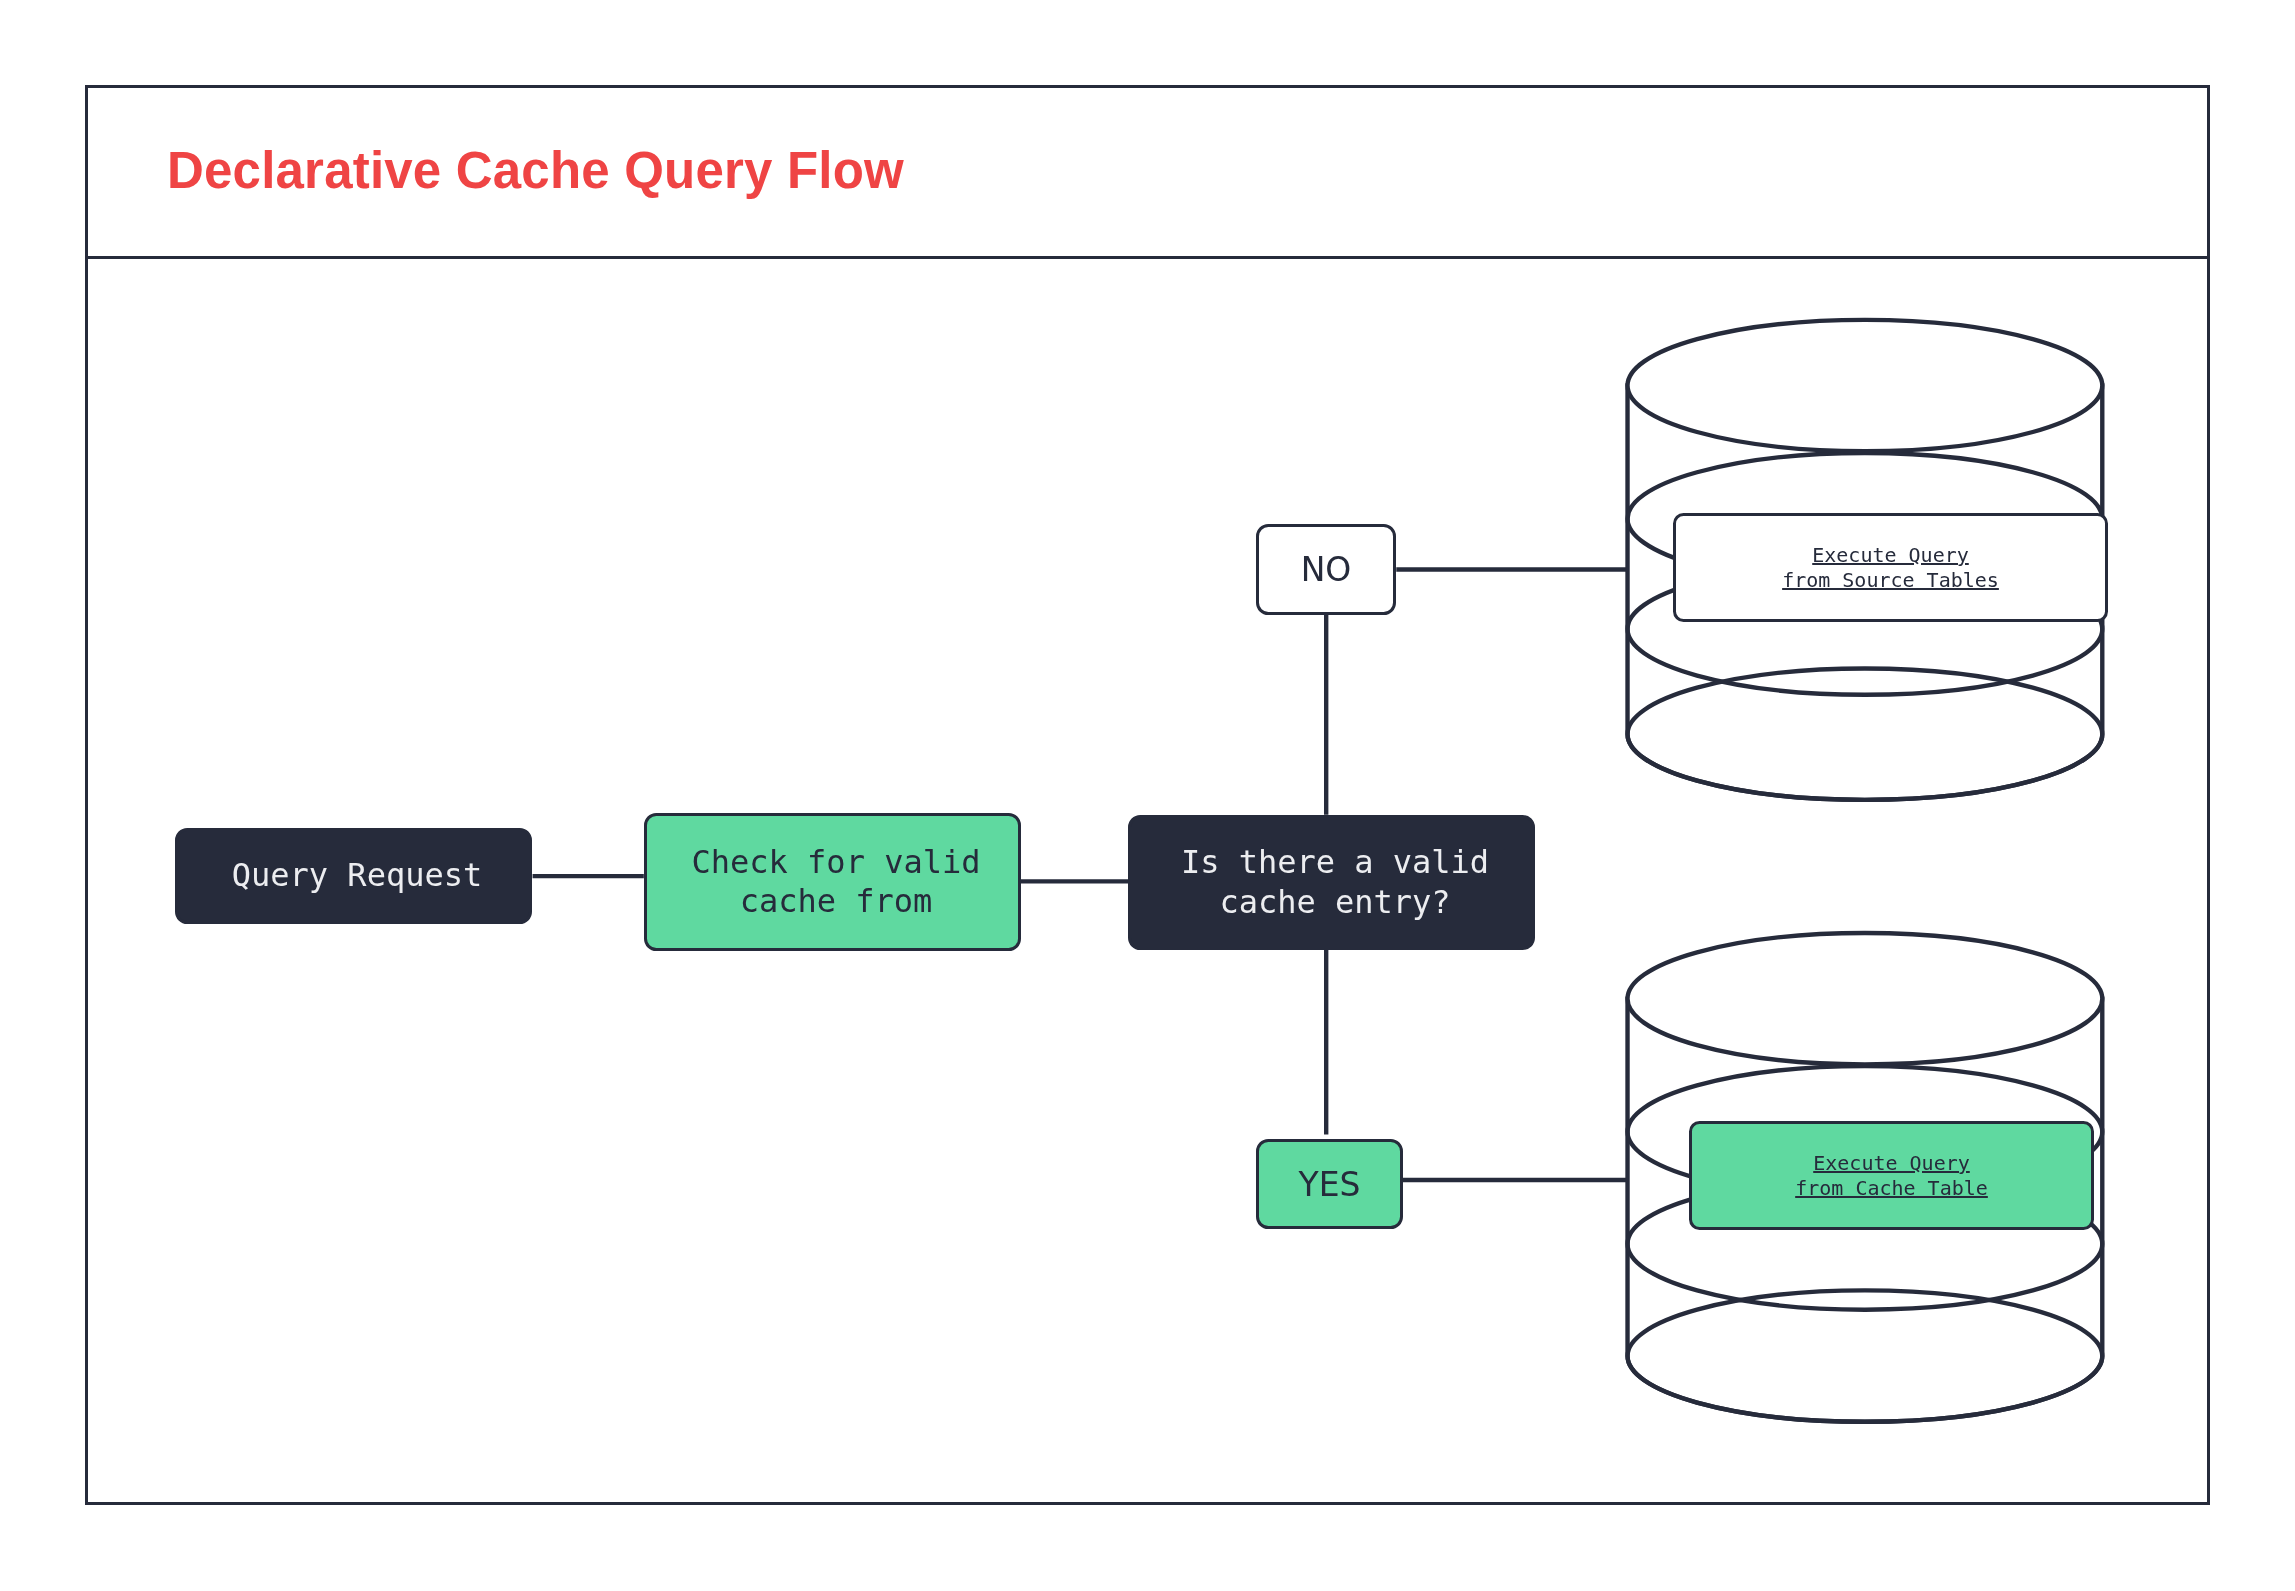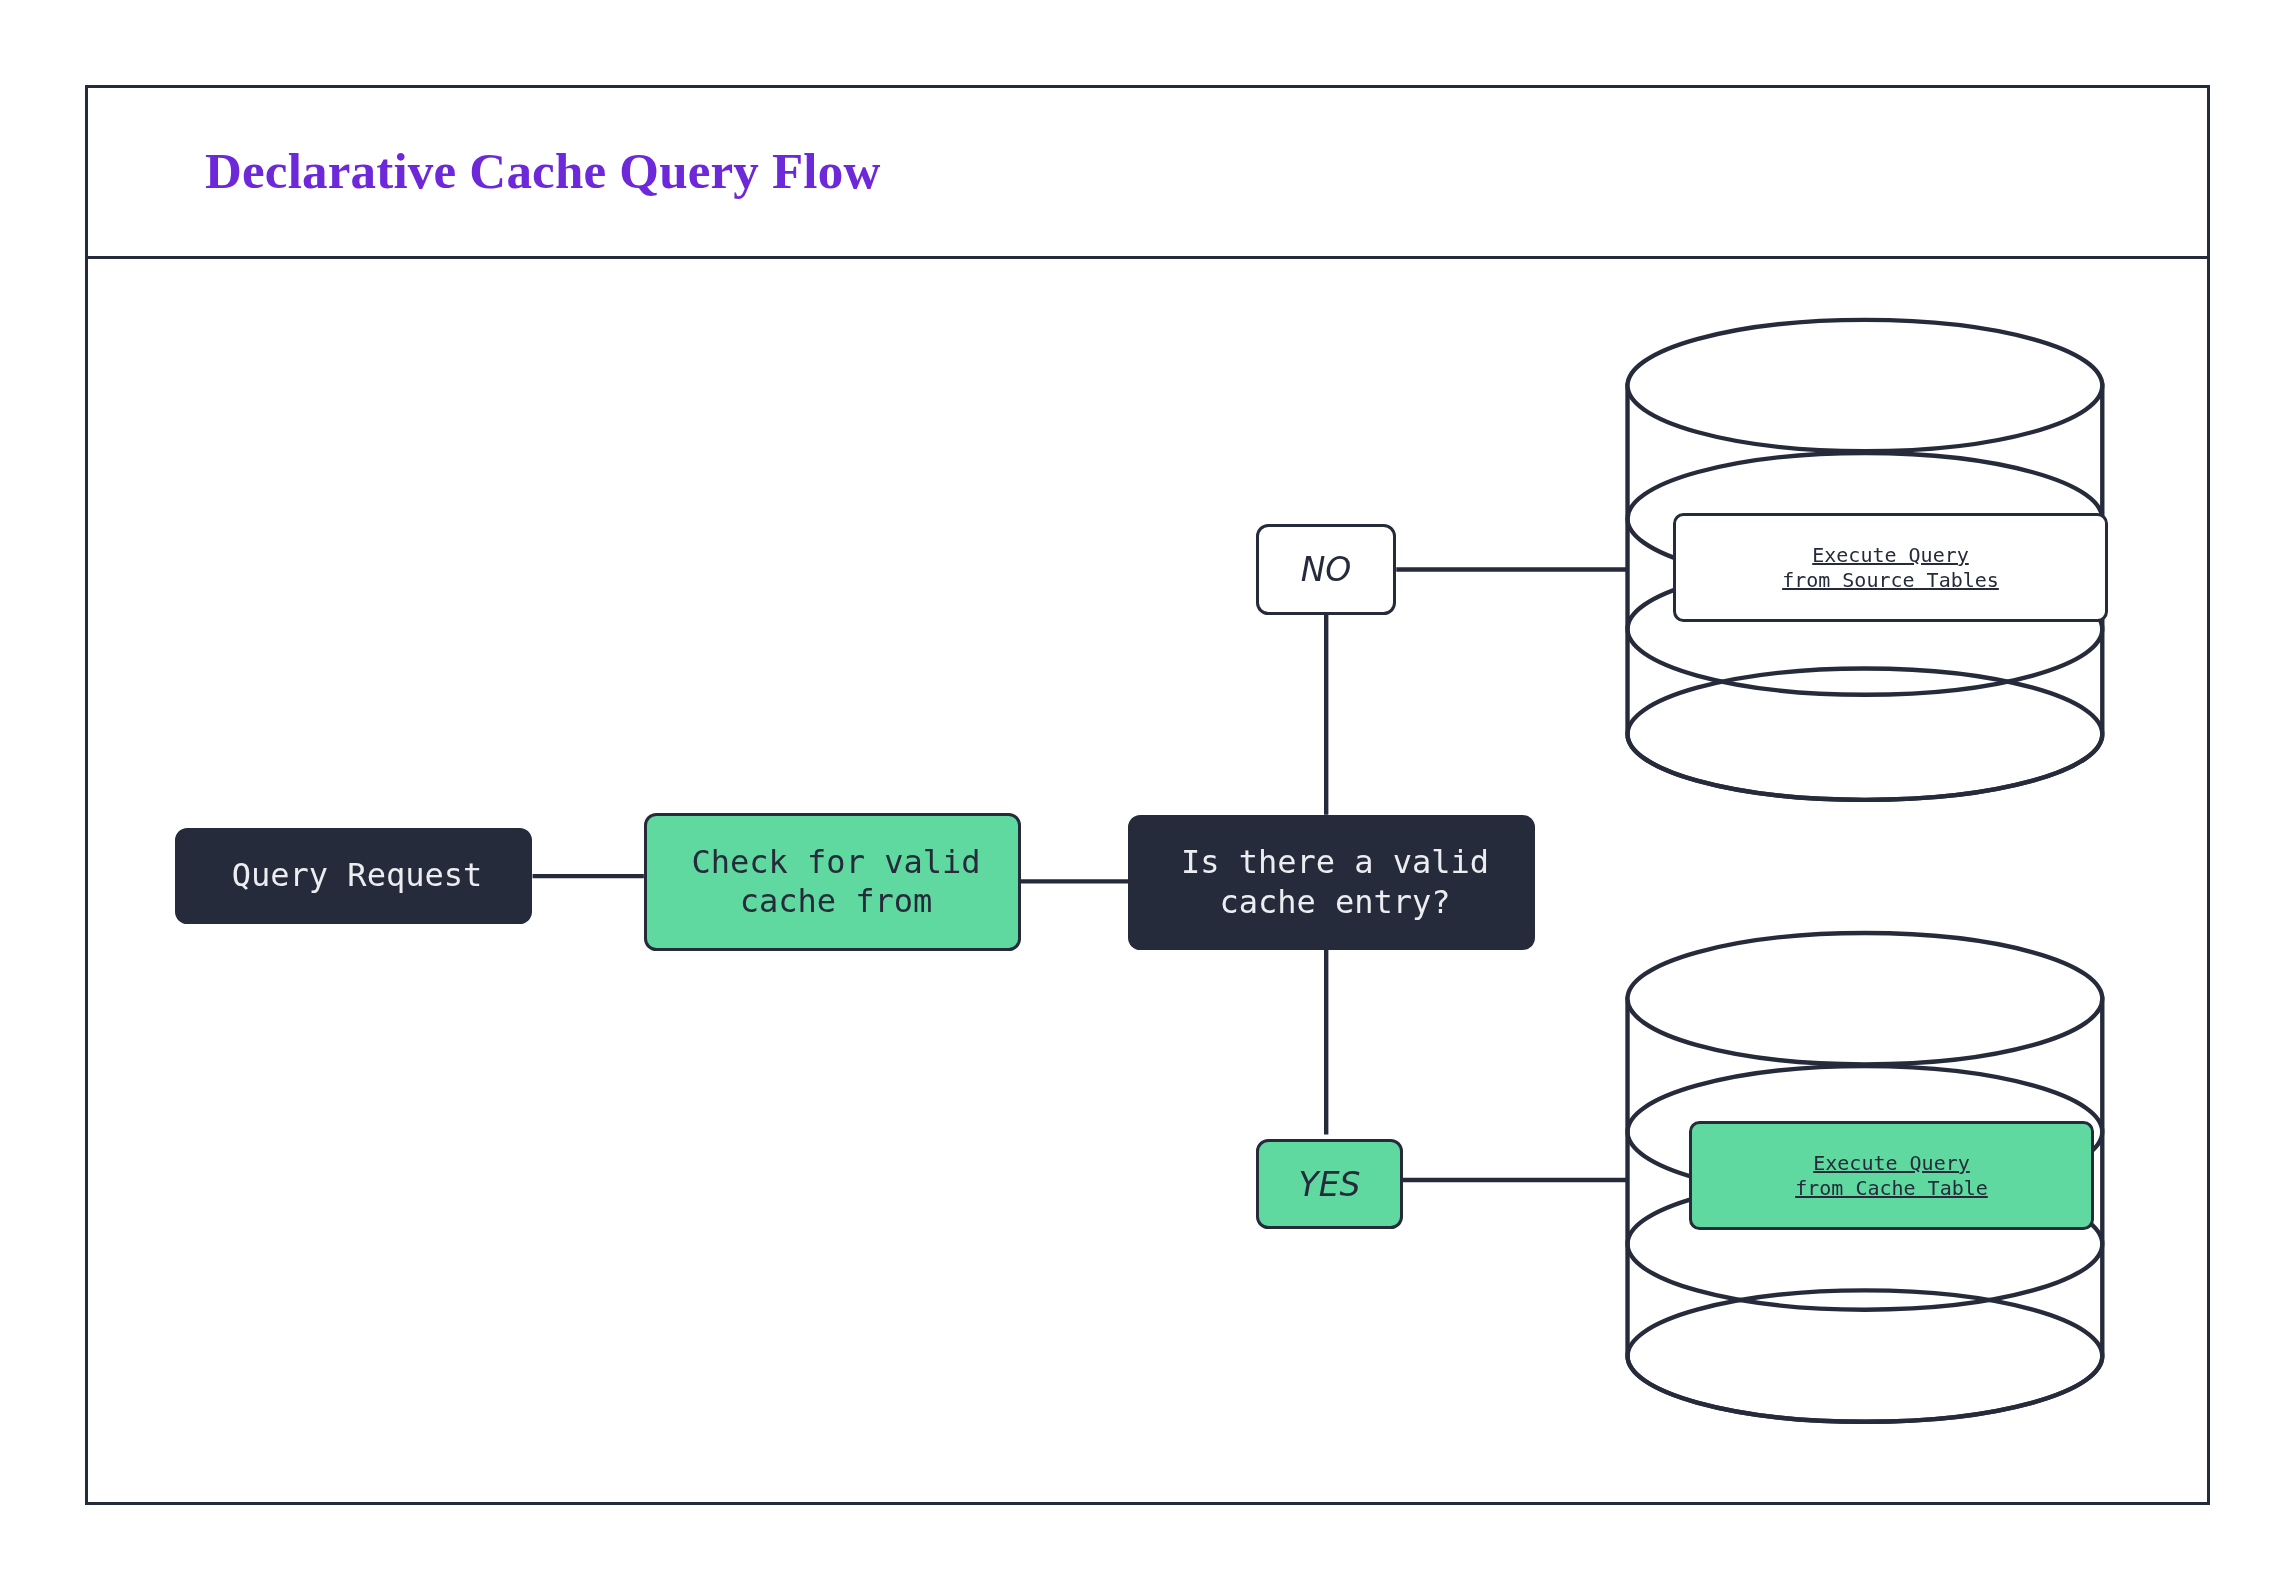--- a/index.html
+++ b/index.html
@@ -35,25 +35,25 @@
     left: 85px;
     top: 85px;
     width: 2125px;
     height: 174px;
     box-sizing: border-box;
     border-bottom: 3.5px solid #262B3B;
     display: flex;
     align-items: center;
   }
   .title-text {
-    margin-left: 120px;
-    font-family: Liberation Serif, serif;
+    margin-left: 82px;
+    font-family: Liberation Sans, sans-serif;
     font-weight: bold;
     font-size: 51px;
-    color: #6d28d9;
+    color: #ef4444;
     letter-spacing: 0.2px;
     white-space: nowrap;
   }
 
   
   .canvas {
     position: absolute;
     left: 0;
     top: 0;
     width: 2295px;
@@ -95,21 +95,20 @@
   .edge-label {
     position: absolute;
     box-sizing: border-box;
     display: flex;
     align-items: center;
     justify-content: center;
     font-family: "DejaVu Sans", sans-serif;
     font-size: 33px;
     border-radius: 12.3px;
     color: #262B3B;
-    font-style: italic;
   }
   .edge-label.white { background: #ffffff; border: 3.5px solid #262B3B; }
   .edge-label.green { background: #5FD9A0; border: 3.5px solid #262B3B; }
   #label-no  { left: 1256px; top: 524px;  width: 140px; height: 91px; }
   #label-yes { left: 1256px; top: 1139px; width: 147px; height: 90px; }
 
   
   .cyl-label {
     position: absolute;
     box-sizing: border-box;

